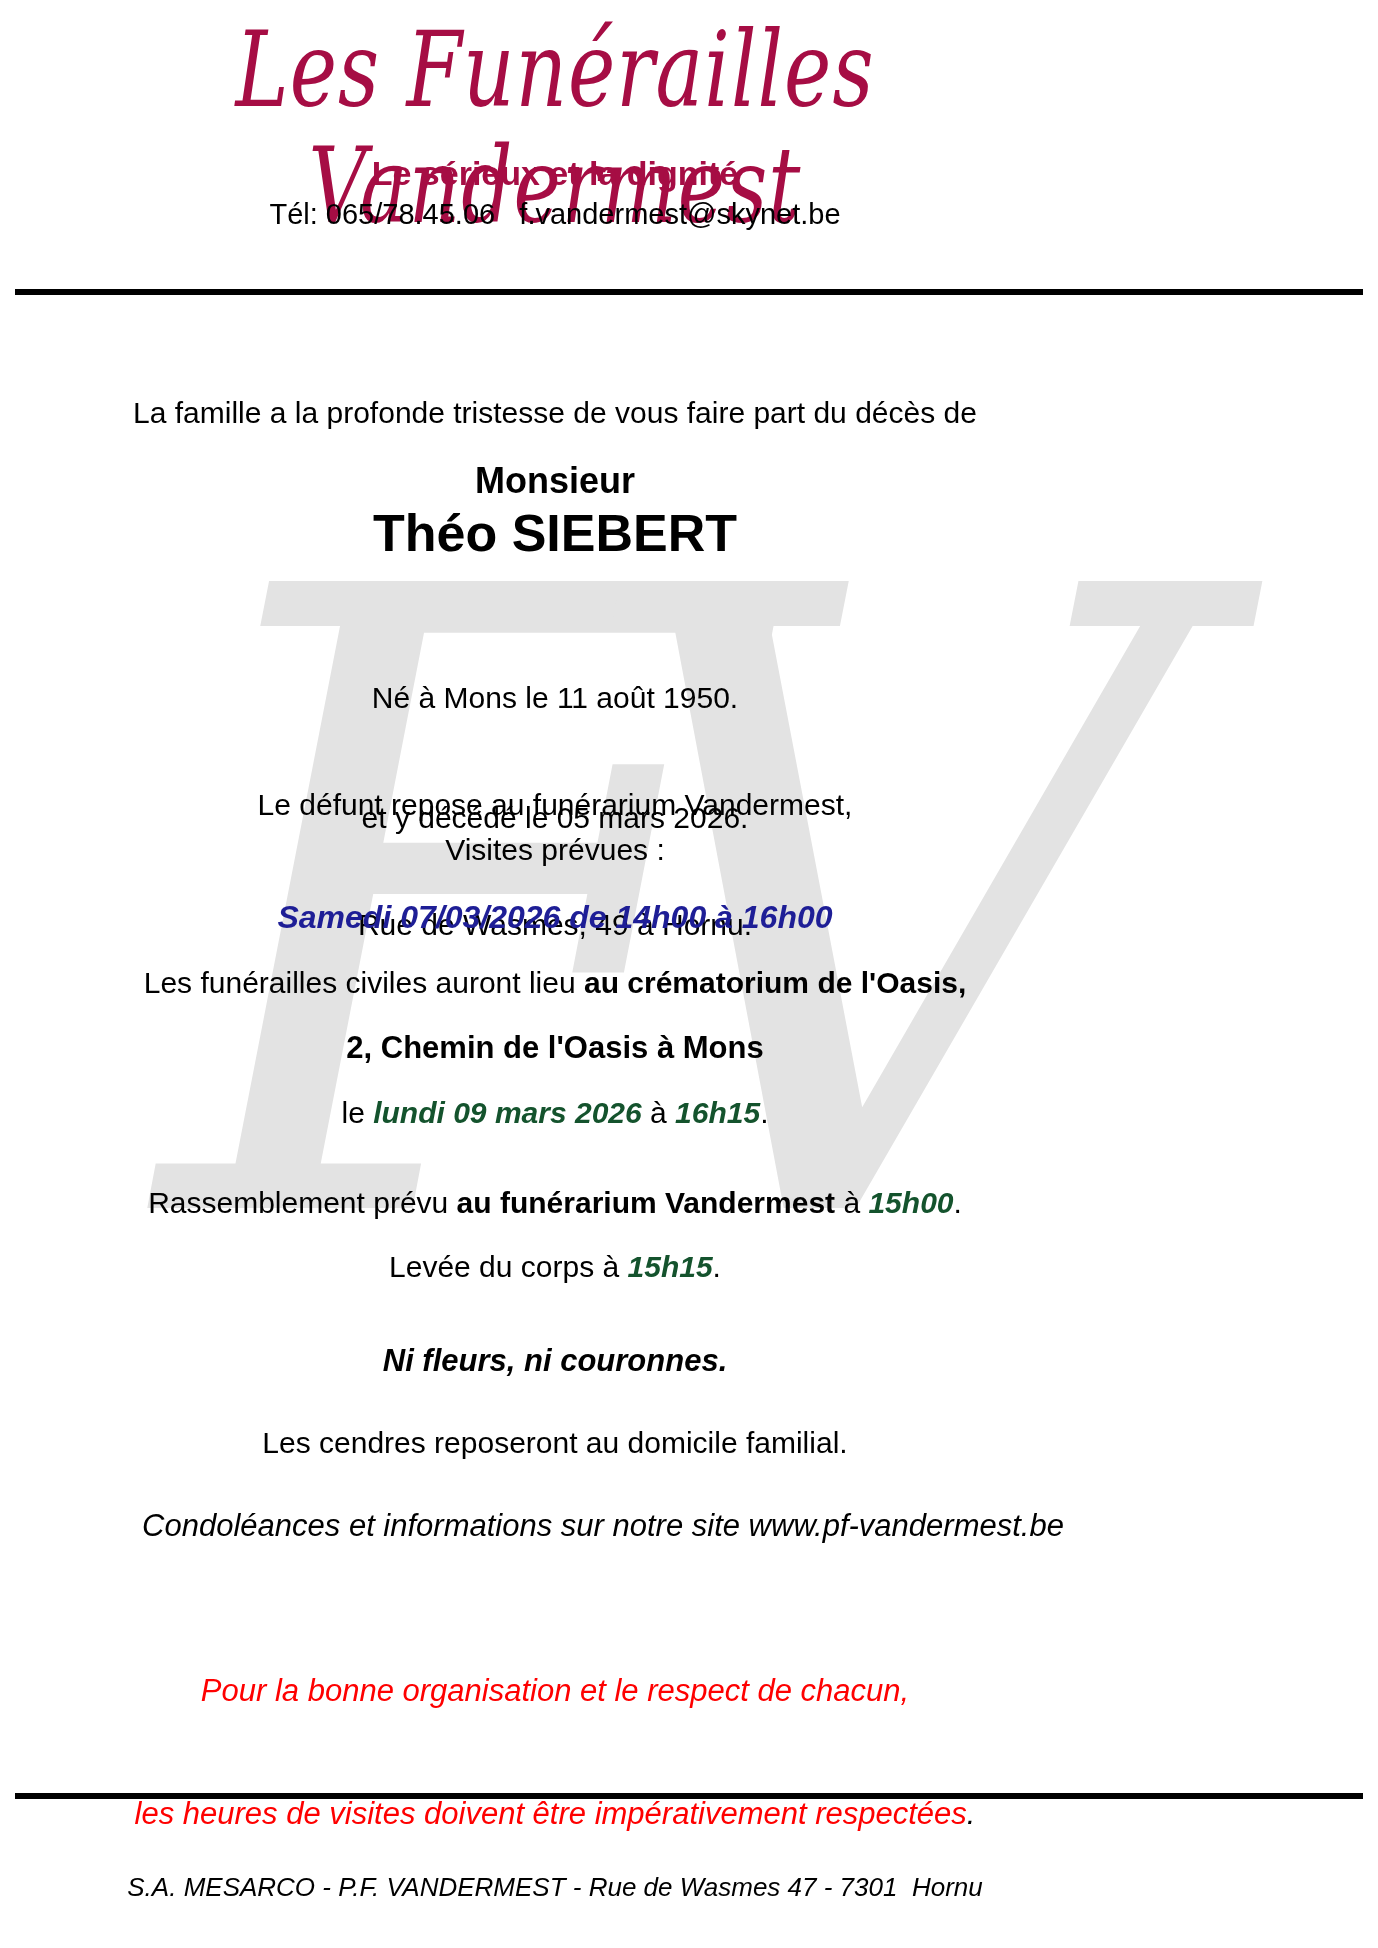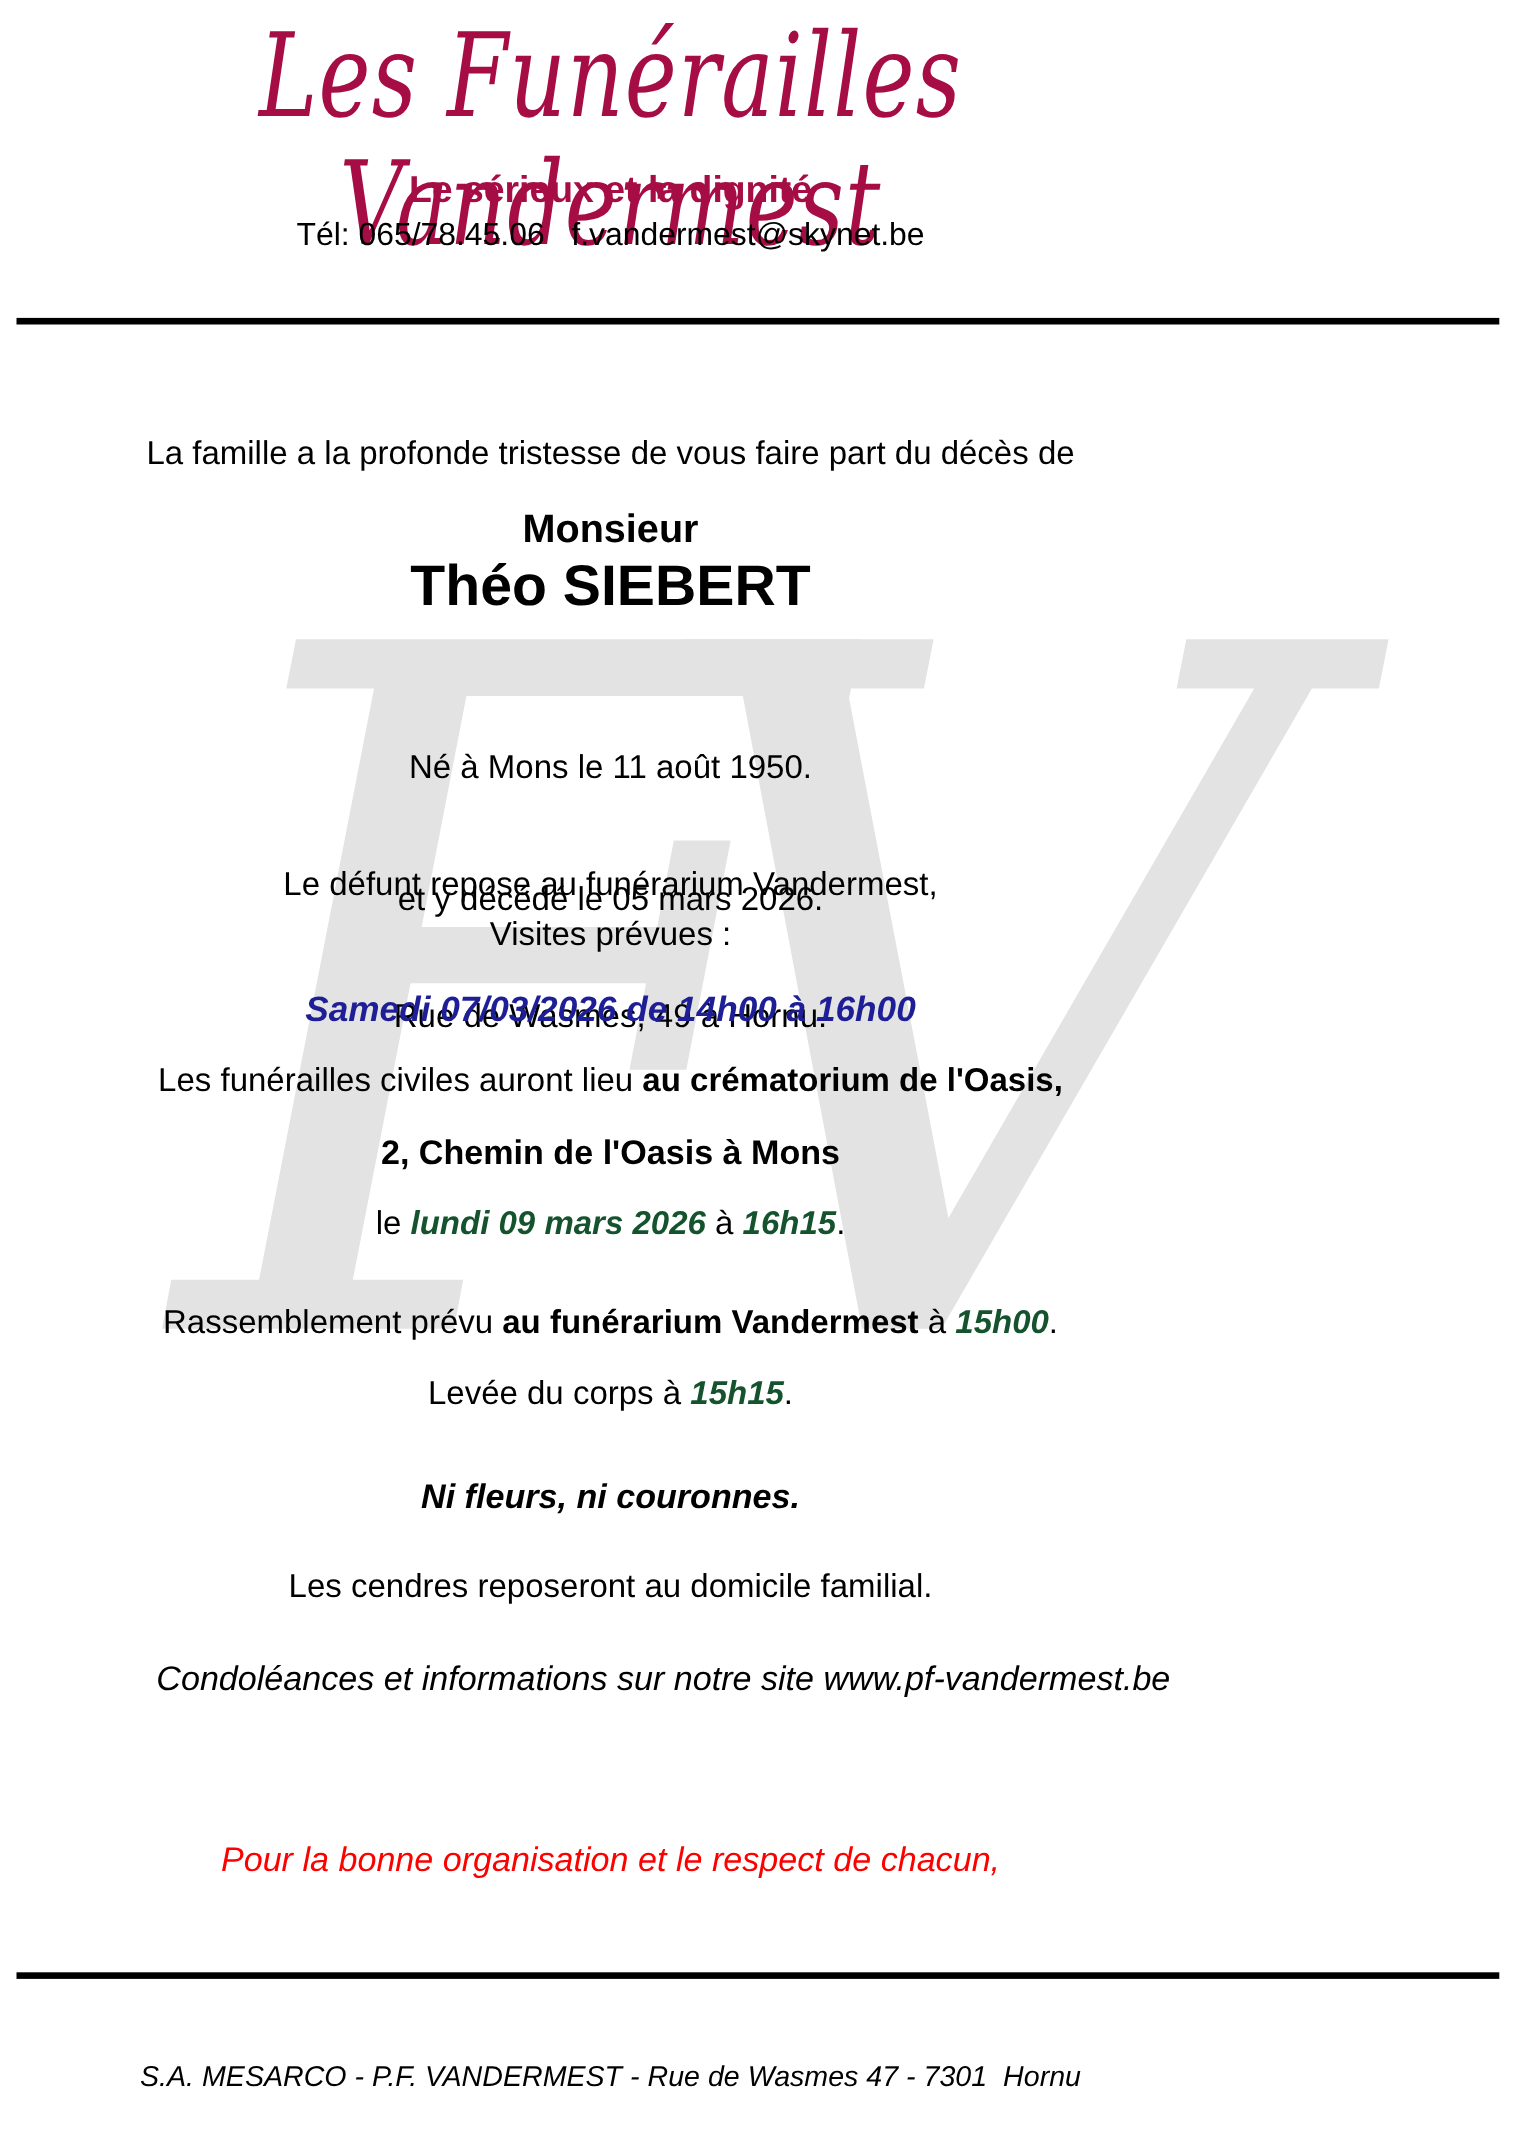--- a/index.html
+++ b/index.html
@@ -120,20 +120,21 @@
 <div class="col bodyline levee"><span>Levée du corps à </span><span class="blue-strong">15h15</span><span>.</span></div>
 
 <div class="col noflowers">Ni fleurs, ni couronnes.</div>
 
 <div class="col bodyline ashes">Les cendres reposeront au domicile familial.</div>
 
 <div class="col condolences">Condoléances et informations sur notre site www.pf-vandermest.be</div>
 
 <div class="col notice">
   <div>Pour la bonne organisation et le respect de chacun,</div>
+  <div><span>les heures de visites doivent être impérativement respectées</span><span class="black-dot">.</span></div>
 </div>
 
 <div class="rule rule-bottom"></div>
 
 <div class="col footer">
   <div>S.A. MESARCO - P.F. VANDERMEST - Rue de Wasmes 47 - 7301  Hornu</div>
   
 </div>
 
 </body></html>

